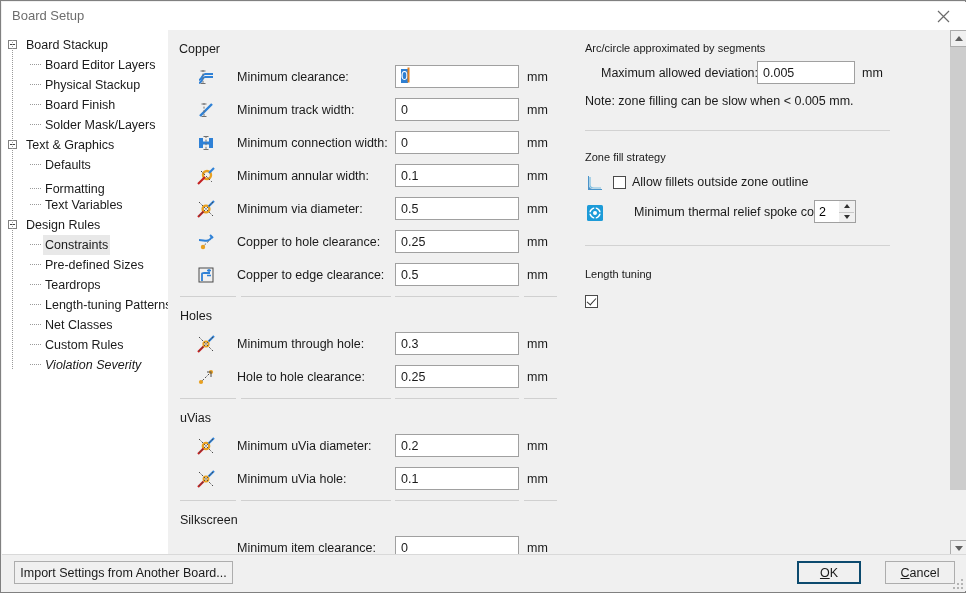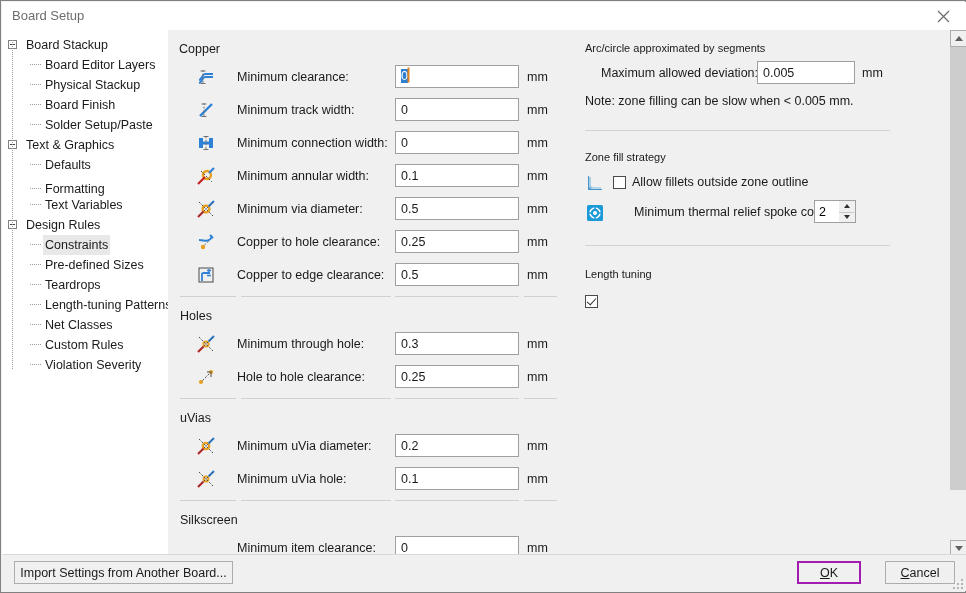--- a/index.html
+++ b/index.html
@@ -188,21 +188,21 @@
     background:#f0f0f0;border-top:1px solid #d9d9d9;margin-top:23px;
   }
   .btn{
     position:absolute;height:23px;
     background:#f0f0f0;border:1px solid #adadad;box-sizing:border-box;
     font-family:"Liberation Sans","DejaVu Sans",sans-serif;font-size:12.5px;color:#1a1a1a;
     display:flex;align-items:center;justify-content:center;
     cursor:default;white-space:nowrap;
   }
   .btn.import{left:12px;top:6px;width:219px;}
-  .btn.ok{left:795px;top:6px;width:64px;border:2px solid #a21caf;background:#f0f0f0;}
+  .btn.ok{left:795px;top:6px;width:64px;border:2px solid #0c4a6e;background:#f0f0f0;}
   .btn.cancel{left:883px;top:6px;width:70px;}
   u{text-decoration:underline;}
   .grip{
     position:absolute;right:3px;bottom:2px;width:12px;height:12px;
   }
   .grip i{position:absolute;width:2px;height:2px;background:#b4b4b4;}
 </style>
 </head>
 <body>
 
@@ -230,21 +230,21 @@
         <div class="tnode child" style="top: 0px;">
           <span class="hline"></span>
           <span class="tlabel">Physical Stackup</span>
         </div>
         <div class="tnode child" style="top: 0px;">
           <span class="hline"></span>
           <span class="tlabel">Board Finish</span>
         </div>
         <div class="tnode child" style="top: 0px;">
           <span class="hline"></span>
-          <span class="tlabel">Solder Setup/Paste</span>
+          <span class="tlabel">Solder Mask/Layers</span>
         </div>
         <div class="tnode root" style="top: 0px;">
           <span class="exp-box"></span>
           <span class="tlabel">Text &amp; Graphics</span>
         </div>
         <div class="tnode child" style="top: 0px;">
           <span class="hline"></span>
           <span class="tlabel">Defaults</span>
         </div>
         <div class="tnode child" style="top: 4px;">
@@ -276,21 +276,21 @@
           <span class="tlabel">Length-tuning Patterns</span>
         </div>
         <div class="tnode child" style="top: 0px; padding-left: 12px;">
           <span class="hline"></span>
           <span class="tlabel">Net Classes</span>
         </div>
         <div class="tnode child" style="top: 0px;">
           <span class="hline"></span>
           <span class="tlabel">Custom Rules</span>
         </div>
-        <div class="tnode child" style="top: 0px;">
+        <div class="tnode child" style="top: 0px; font-style: italic;">
           <span class="hline"></span>
           <span class="tlabel">Violation Severity</span>
         </div>
         <div class="vline" style="top: 10px; height: 330px;"></div>
       </div>
   </div>
 
   <div class="main-area">
     <div class="content">
 

